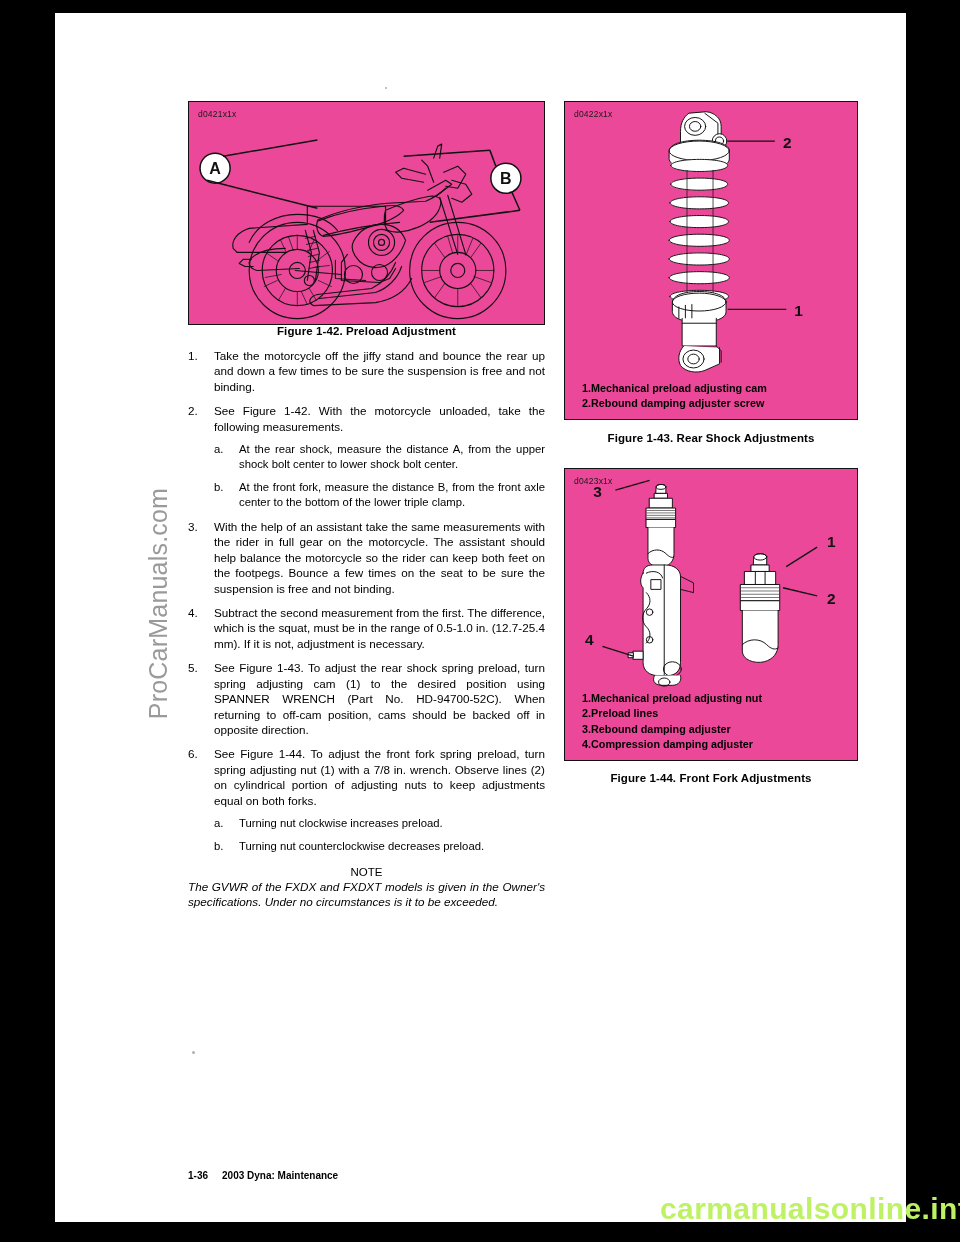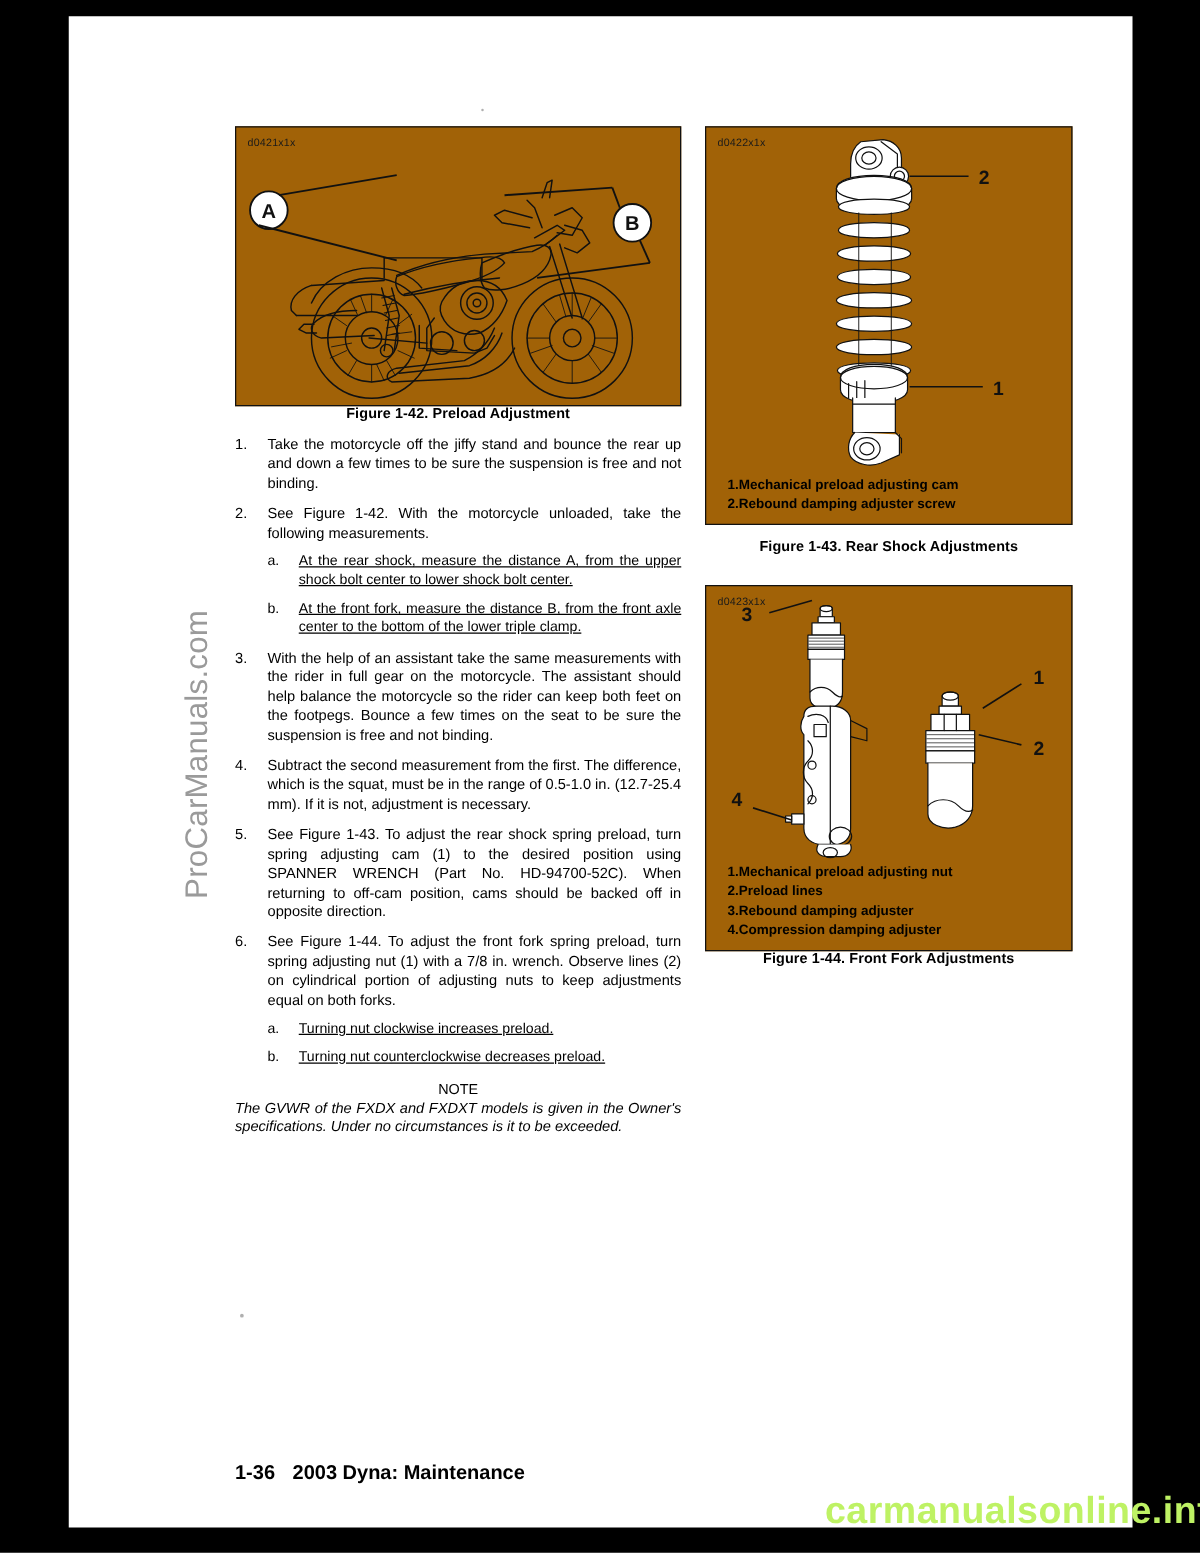--- a/index.html
+++ b/index.html
@@ -58,21 +58,21 @@
   .column {
     position: absolute;
     top: 88px;
   }
   #column-left  { left: 133px; width: 357px; }
   #column-right { left: 509px; width: 294px; }
 
   
   .figure-box {
     border: 1.6px solid #111;
-    background: #a16207;
+    background: #ec4899;
     position: relative;
     box-sizing: border-box;
   }
   .figure-id {
     position: absolute;
     left: 9px;
     top: 7px;
     font-size: 8.5px;
     color: #1a1a1a;
     letter-spacing: 0.2px;
@@ -128,21 +128,20 @@
     display: flex;
     margin-top: 8px;
     font-size: 11.3px;
     line-height: 15px;
   }
   .substep-num { width: 25px; flex: none; }
   .substep-body {
     flex: 1;
     text-align: justify;
     text-justify: inter-word;
-    text-decoration: underline;
   }
   .substep.loose .substep-body { text-align: left; }
 
   .note-title {
     text-align: center;
     font-size: 11.5px;
     margin-top: 12px;
     color: #000;
   }
   .note-body {
@@ -153,21 +152,21 @@
     text-justify: inter-word;
     color: #000;
     margin-top: 1px;
   }
 
   
   #footer {
     position: absolute;
     left: 133px;
     top: 1157px;
-    font-size: 16px;
+    font-size: 10px;
     font-weight: bold;
     color: #000;
   }
   #footer .footer-page { margin-right: 14px; }
 
   
   .speck {
     position: absolute;
     background: #6e6e6e;
     border-radius: 50%;
@@ -511,21 +510,21 @@
           <div class="legend-num">3.</div>
           <div class="legend-text">Rebound damping adjuster</div>
         </div>
         <div class="legend-row">
           <div class="legend-num">4.</div>
           <div class="legend-text">Compression damping adjuster</div>
         </div>
       </div>
     </div>
 
-    <div class="figure-caption" style="margin-top:0;">Figure 1-44. Front Fork Adjustments</div>
+    <div class="figure-caption" style="margin-top:11px;">Figure 1-44. Front Fork Adjustments</div>
   </div>
 
   <div id="footer">
     <span class="footer-page">1-36</span><span>2003 Dyna: Maintenance</span>
   </div>
 </div>
 
 <div id="watermark-bottom">carmanualsonline.info</div>
 
 </body></html>

